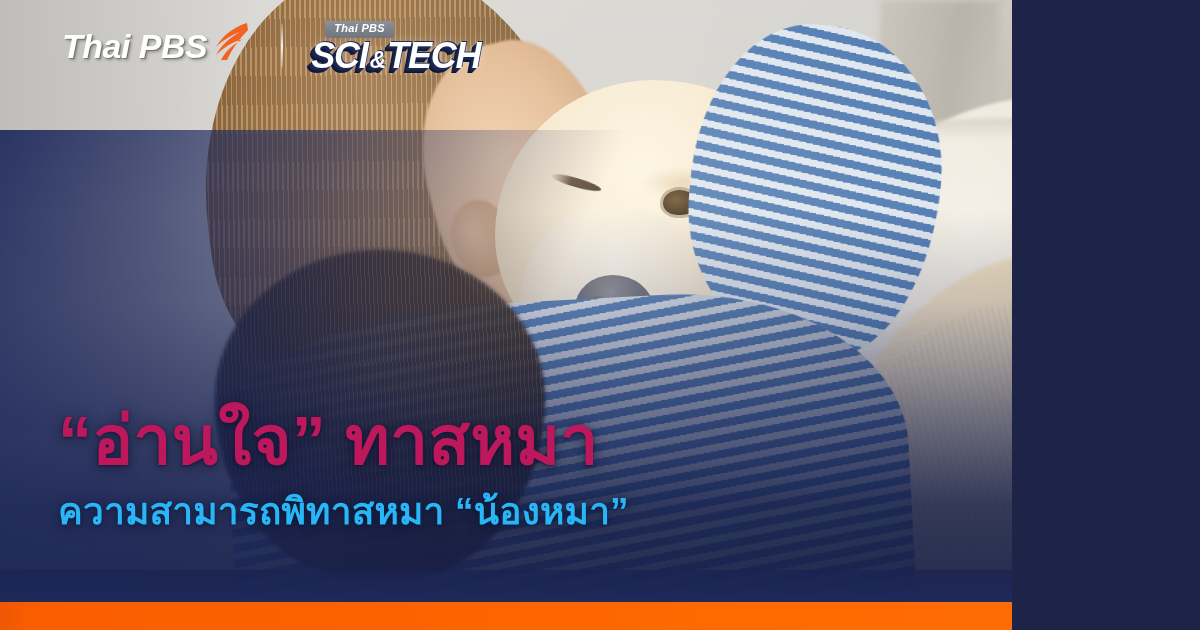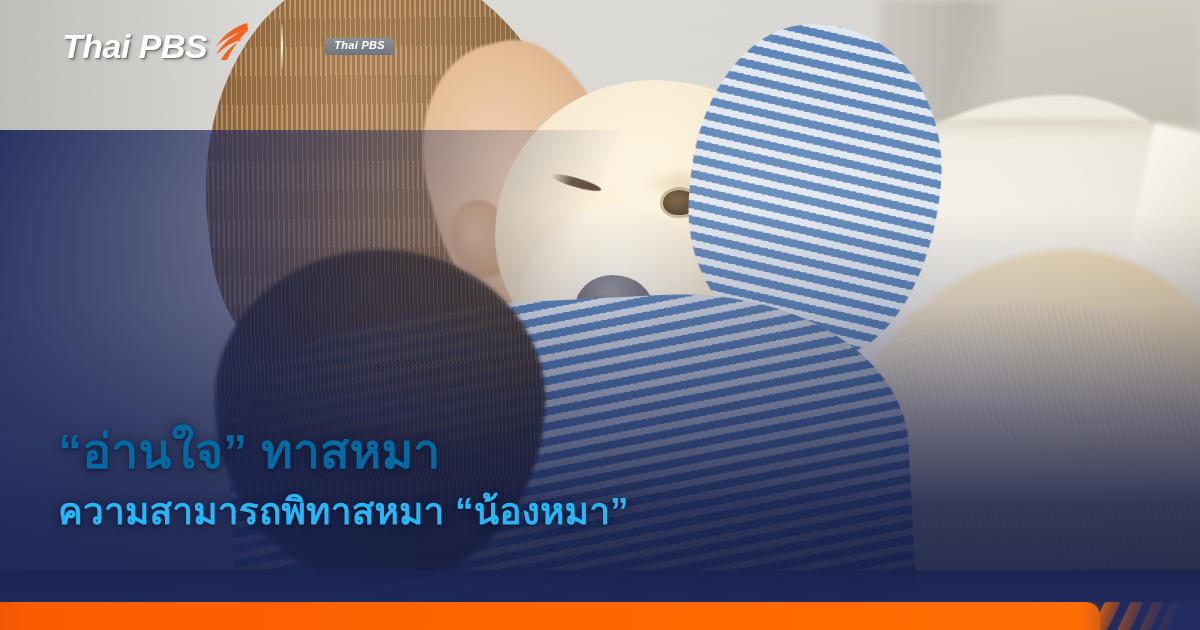--- a/index.html
+++ b/index.html
@@ -6,21 +6,21 @@
     margin: 0;
     padding: 0;
     background: #1e2448;
   }
   body {
     font-family: "Liberation Sans", "DejaVu Sans", sans-serif;
   }
 
   .banner {
     position: relative;
-    width: 1200px;
+    width: 1012px;
     height: 630px;
     overflow: hidden;
     background: #cfcdc9;
   }
 
   
   .photo {
     position: absolute;
     inset: 0;
     overflow: hidden;
@@ -414,23 +414,23 @@
   }
 
   
   .titleblock {
     position: absolute;
     left: 58px;
     bottom: 96px;
     width: 700px;
   }
   .headline {
-    font-size: 48px;
+    font-size: 68px;
     font-weight: bold;
-    color: #0369a1;
+    color: #be185d;
     line-height: 1.14;
     letter-spacing: 0.2px;
     margin: 0 0 10px 0;
     text-shadow: 0 2px 14px rgba(12,18,44,0.75), 0 1px 3px rgba(12,18,44,0.65);
     white-space: nowrap;
   }
   .subhead {
     font-size: 37px;
     font-weight: bold;
     color: #29b6f6;
@@ -533,20 +533,25 @@
       <span class="wordmark">Thai PBS</span>
       <svg class="swoosh" viewBox="0 0 42 40">
         <path d="M40 2 C30 5, 17 12, 9 26 C14 21, 22 15, 33 11 C24 16, 15 23, 9 34 C16 27, 25 21, 36 18 C27 23, 19 29, 14 39 L20 39 C25 28, 33 17, 41 9 Z" fill="#f26322"></path>
       </svg>
     </div>
 
     <div class="logo-divider"></div>
 
     <div class="logo-scitech">
       <span class="scitech-badge">Thai PBS</span>
+      <span class="scitech-word">
+        <span>SCI</span>
+        <span class="scitech-amp">&amp;</span>
+        <span>TECH</span>
+      </span>
     </div>
 
   </div>
 
   <div class="titleblock">
     <h1 class="headline">“อ่านใจ” ทาสหมา</h1>
     <h2 class="subhead">ความสามารถพิทาสหมา “น้องหมา”</h2>
   </div>
 
   <div class="footerbar">

